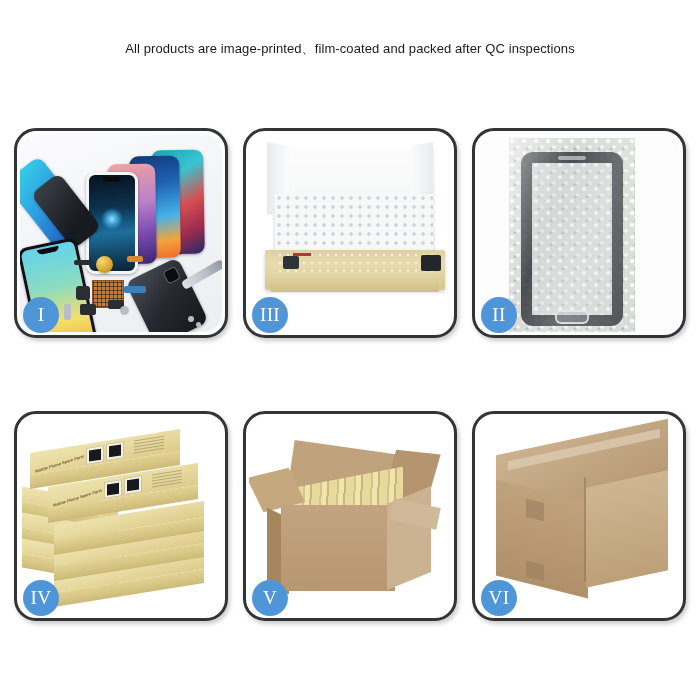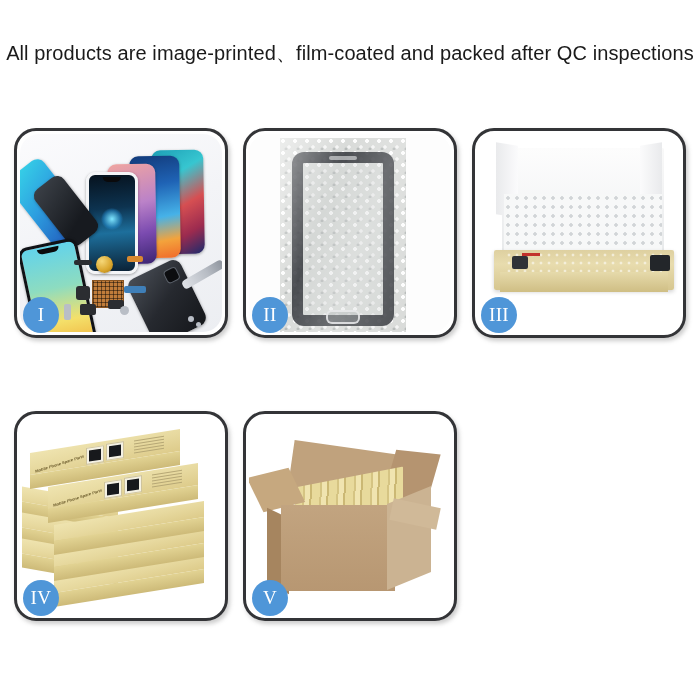--- a/index.html
+++ b/index.html
@@ -26,21 +26,21 @@
     font-size: 31px;
     font-weight: 600;
     letter-spacing: 1.6px;
     color: #111111;
     line-height: 1.15;
     margin: 0;
     white-space: nowrap;
   }
   .page-subtitle {
     font-family: "Liberation Sans", sans-serif;
-    font-size: 20px;
+    font-size: 13px;
     font-weight: 400;
     color: #1a1a1a;
     margin: 10px 0 0 0;
     letter-spacing: 0.1px;
     white-space: nowrap;
   }
 
   
   .grid {
     position: absolute;
@@ -348,53 +348,53 @@
         <div class="silver" style="left:100px;top:172px;width:9px;height:9px;border-radius:50%;"></div>
         <div class="silver" style="left:168px;top:182px;width:6px;height:6px;border-radius:50%;"></div>
         <div class="silver" style="left:176px;top:188px;width:5px;height:5px;border-radius:50%;"></div>
       </div>
     </div>
     <div class="badge">I</div>
   </div>
 
   <div class="card">
     <div class="card-media">
-      <div class="sc-wrap">
-        <div class="wrap-sheet">
-          <div class="wrap-glass">
-            <span class="wrap-ear"></span>
-            <span class="wrap-home"></span>
-          </div>
-          <div class="wrap-gloss"></div>
-        </div>
-      </div>
-    </div>
-    <div class="badge">II</div>
-  </div>
-
-  <div class="card">
-    <div class="card-media">
       <div class="sc-box3">
         <div class="b3-backwall"></div>
         <div class="b3-lidL"></div>
         <div class="b3-lidR"></div>
         <div class="b3-foam"></div>
         <div class="b3-tray"></div>
         <div class="b3-screen"></div>
         <div class="b3-red"></div>
         <div class="b3-conn"></div>
         <div class="b3-conn2"></div>
         <div class="b3-tray-front"></div>
       </div>
     </div>
     <div class="badge">III</div>
   </div>
 
   <div class="card">
     <div class="card-media">
+      <div class="sc-wrap">
+        <div class="wrap-sheet">
+          <div class="wrap-glass">
+            <span class="wrap-ear"></span>
+            <span class="wrap-home"></span>
+          </div>
+          <div class="wrap-gloss"></div>
+        </div>
+      </div>
+    </div>
+    <div class="badge">II</div>
+  </div>
+
+  <div class="card">
+    <div class="card-media">
       <div class="sc-stack">
 
         <div class="sbox" style="left:2px;top:78px;width:96px;height:15px;transform:skewY(10deg);">
             <div class="top"></div>
             <div class="side"></div>
           </div>
         <div class="sbox" style="left:2px;top:104px;width:96px;height:15px;transform:skewY(10deg);">
             <div class="top"></div>
             <div class="side"></div>
           </div>
@@ -468,14 +468,28 @@
         <div class="cv-flapL"></div>
         <div class="cv-left"></div>
         <div class="cv-body"></div>
         <div class="cv-right"></div>
         <div class="cv-flapR"></div>
       </div>
     </div>
     <div class="badge">V</div>
   </div>
 
+  <div class="card">
+    <div class="card-media">
+      <div class="sc-sealed">
+        <div class="cs-top"></div>
+        <div class="cs-seam"></div>
+        <div class="cs-front"></div>
+        <div class="cs-side"></div>
+        <div class="cs-edge"></div>
+        <div class="cs-tab1"></div>
+        <div class="cs-tab2"></div>
+      </div>
+    </div>
+    <div class="badge">VI</div>
+  </div>
 
 </div>
 
 </body></html>

